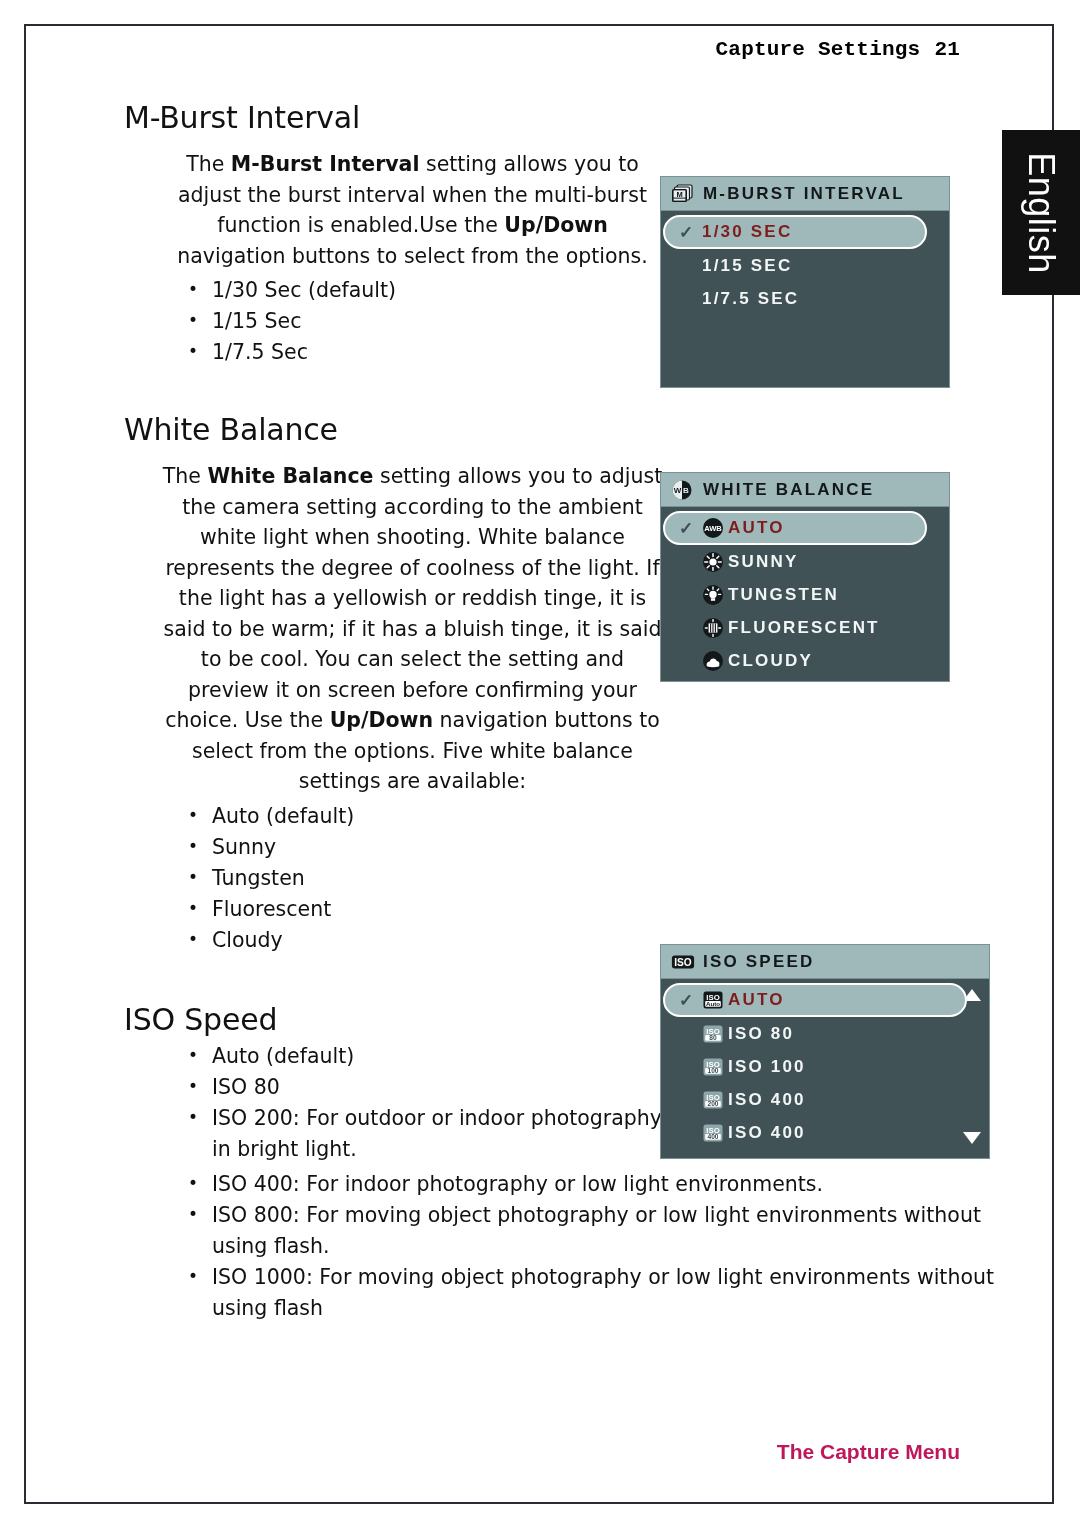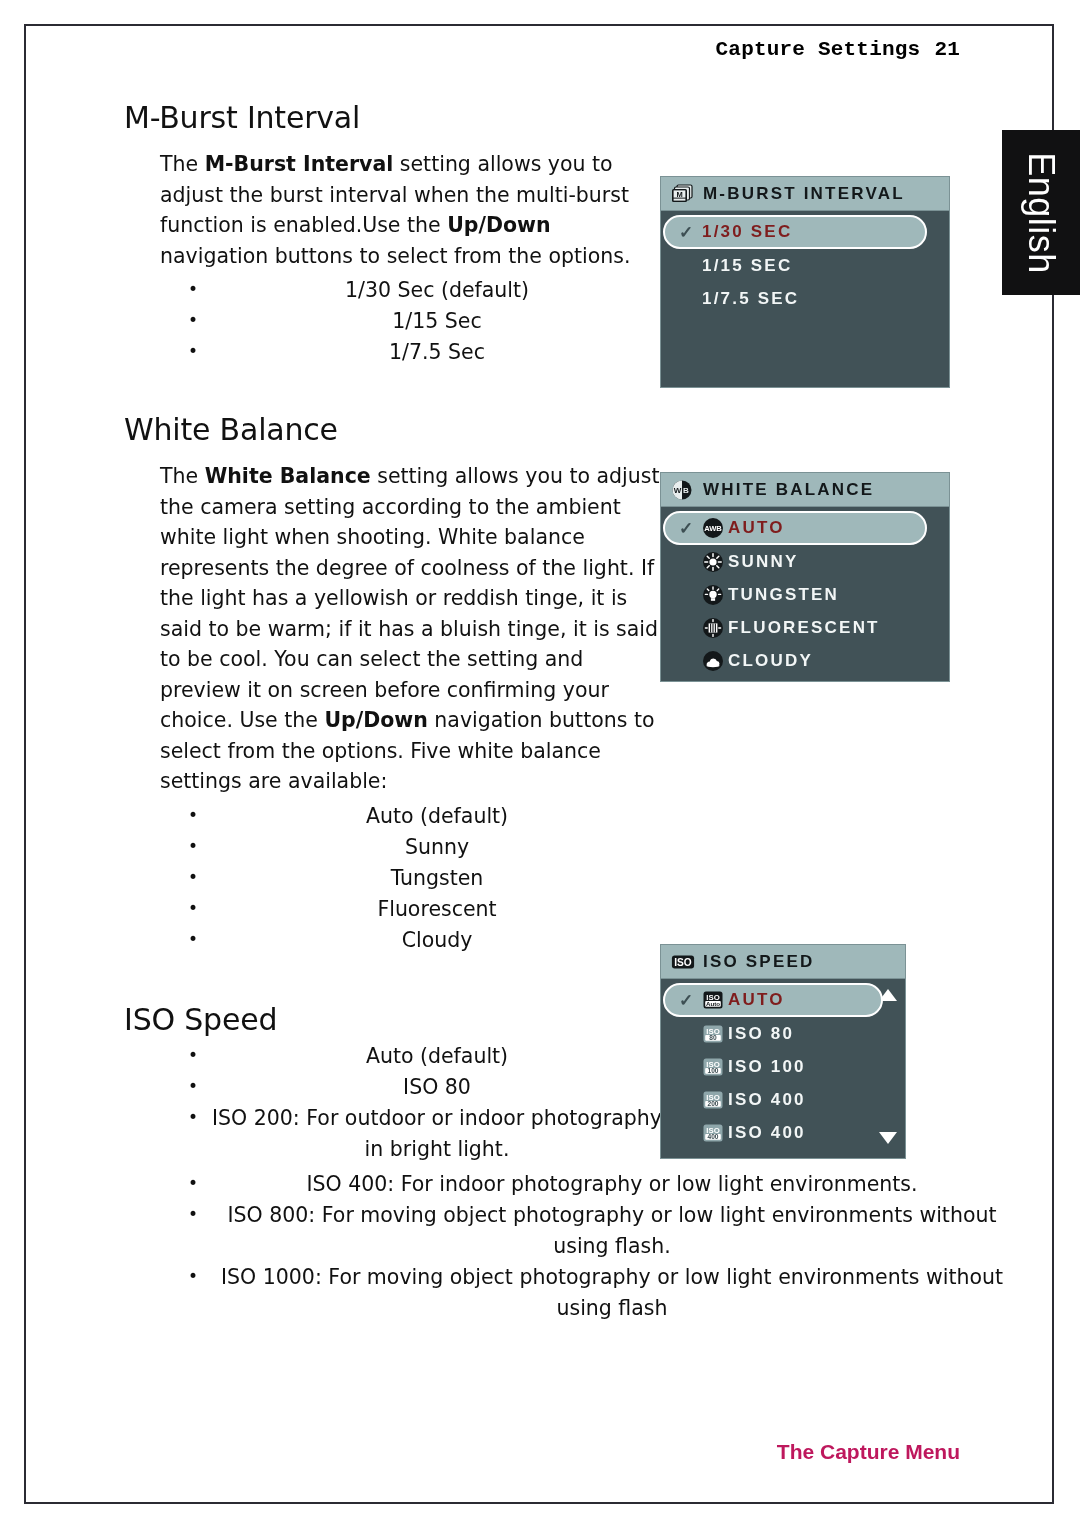--- a/index.html
+++ b/index.html
@@ -81,29 +81,28 @@
     letter-spacing: -0.2px;
   }
 
   .body-para {
     margin: 14px 0 0 36px;
     width: 505px;
     font-family: "DejaVu Sans", sans-serif;
     font-size: 20.5px;
     line-height: 30.5px;
     color: #111111;
-    text-align: left;
+    text-align: center;
   }
   .body-para b { font-weight: bold; }
 
   ul.bullets {
     margin: 4px 0 0 0;
     padding: 0;
     list-style: none;
-    text-align: center;
   }
   ul.bullets > li {
     position: relative;
     margin: 0 0 0 62px;
     padding: 0 0 0 26px;
     font-family: "DejaVu Sans", sans-serif;
     font-size: 20.5px;
     line-height: 31px;
     color: #111111;
   }
@@ -202,21 +201,21 @@
     width: 0; height: 0;
     border-left: 9px solid transparent;
     border-right: 9px solid transparent;
   }
   .scroll-up { top: 44px; border-bottom: 12px solid #ffffff; }
   .scroll-down { bottom: 14px; border-top: 12px solid #ffffff; }
 
   
   #panel-mburst { left: 660px; top: 176px; width: 290px; height: 212px; }
   #panel-wb     { left: 660px; top: 472px; width: 290px; height: 210px; }
-  #panel-iso    { left: 660px; top: 944px; width: 246px; height: 215px; }
+  #panel-iso    { left: 660px; top: 944px; width: 330px; height: 215px; }
 
   
   #footer {
     position: absolute;
     left: 0;
     top: 1440px;
     width: 960px;
     text-align: right;
     font-family: "Liberation Sans", sans-serif;
     font-weight: bold;

